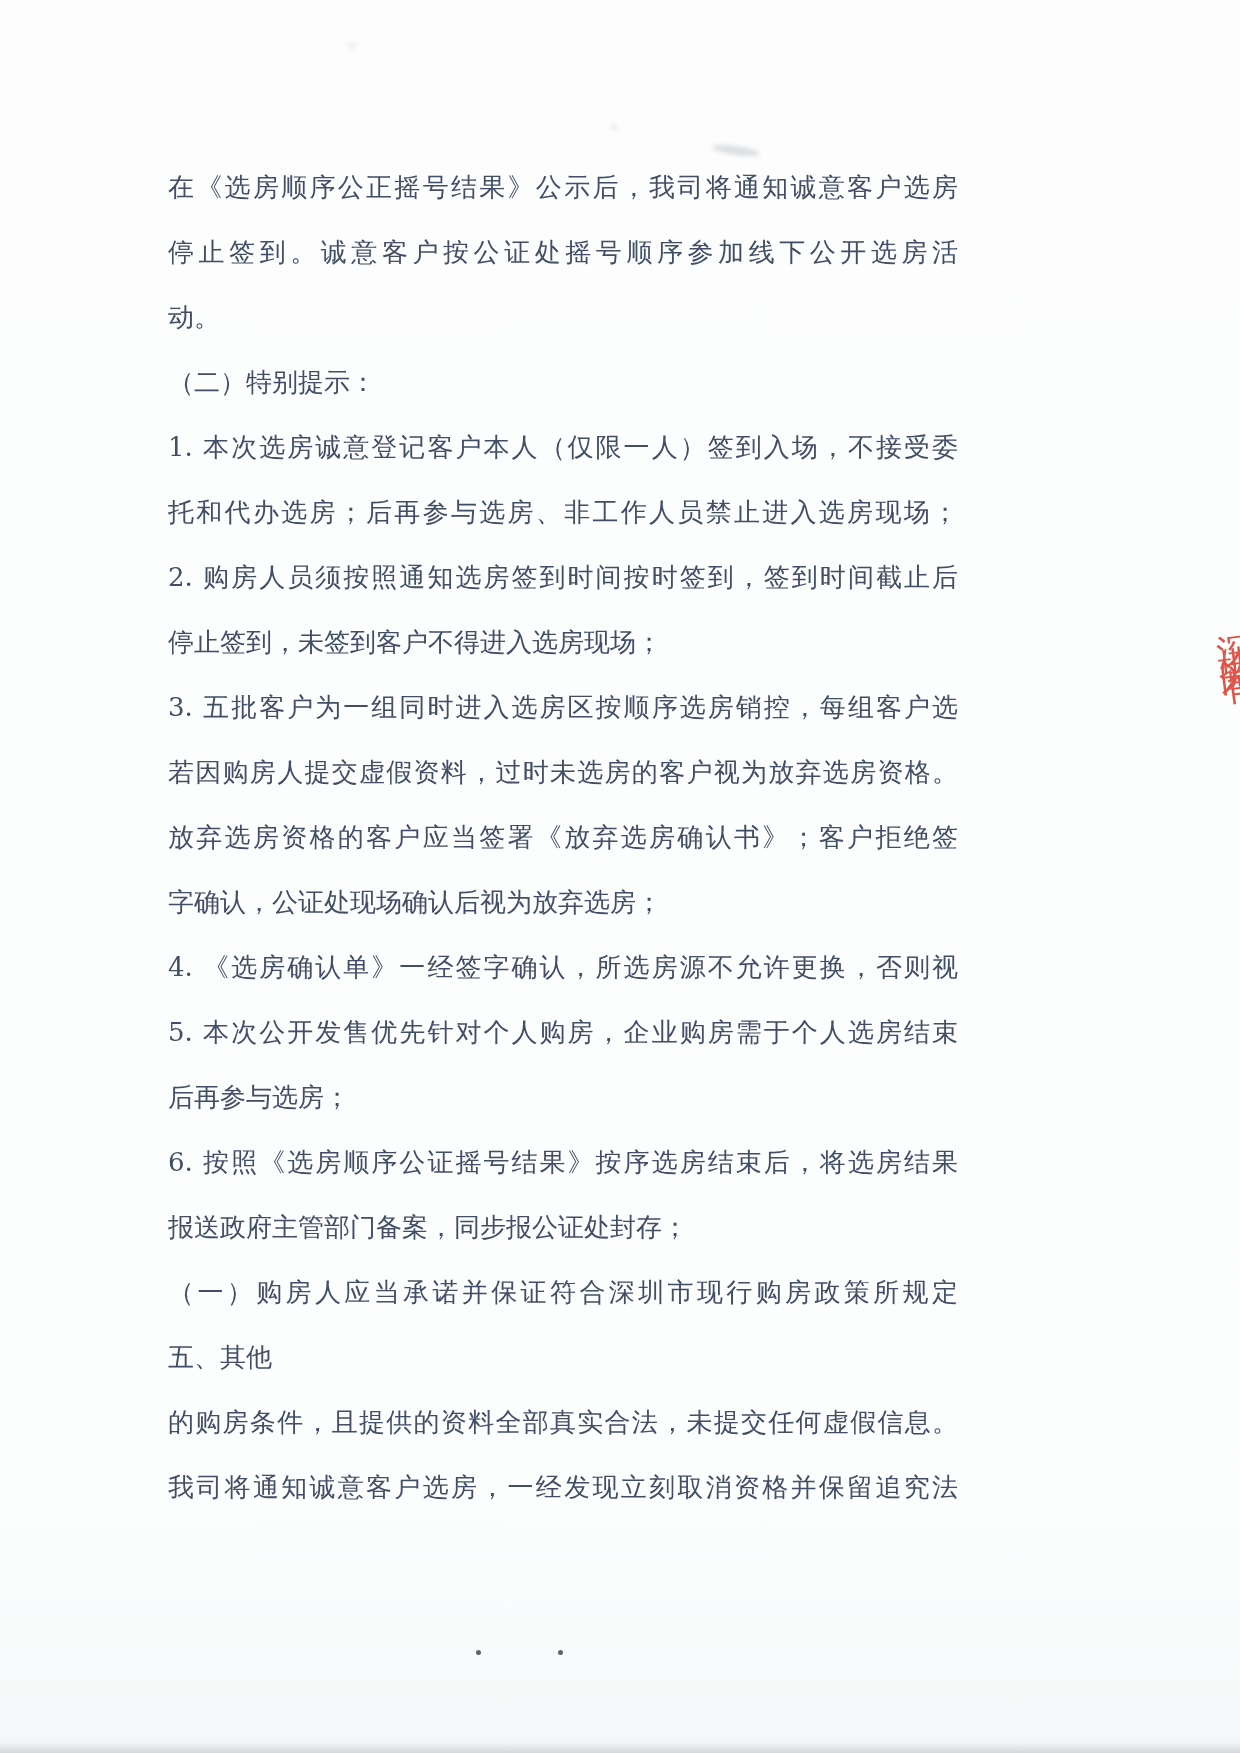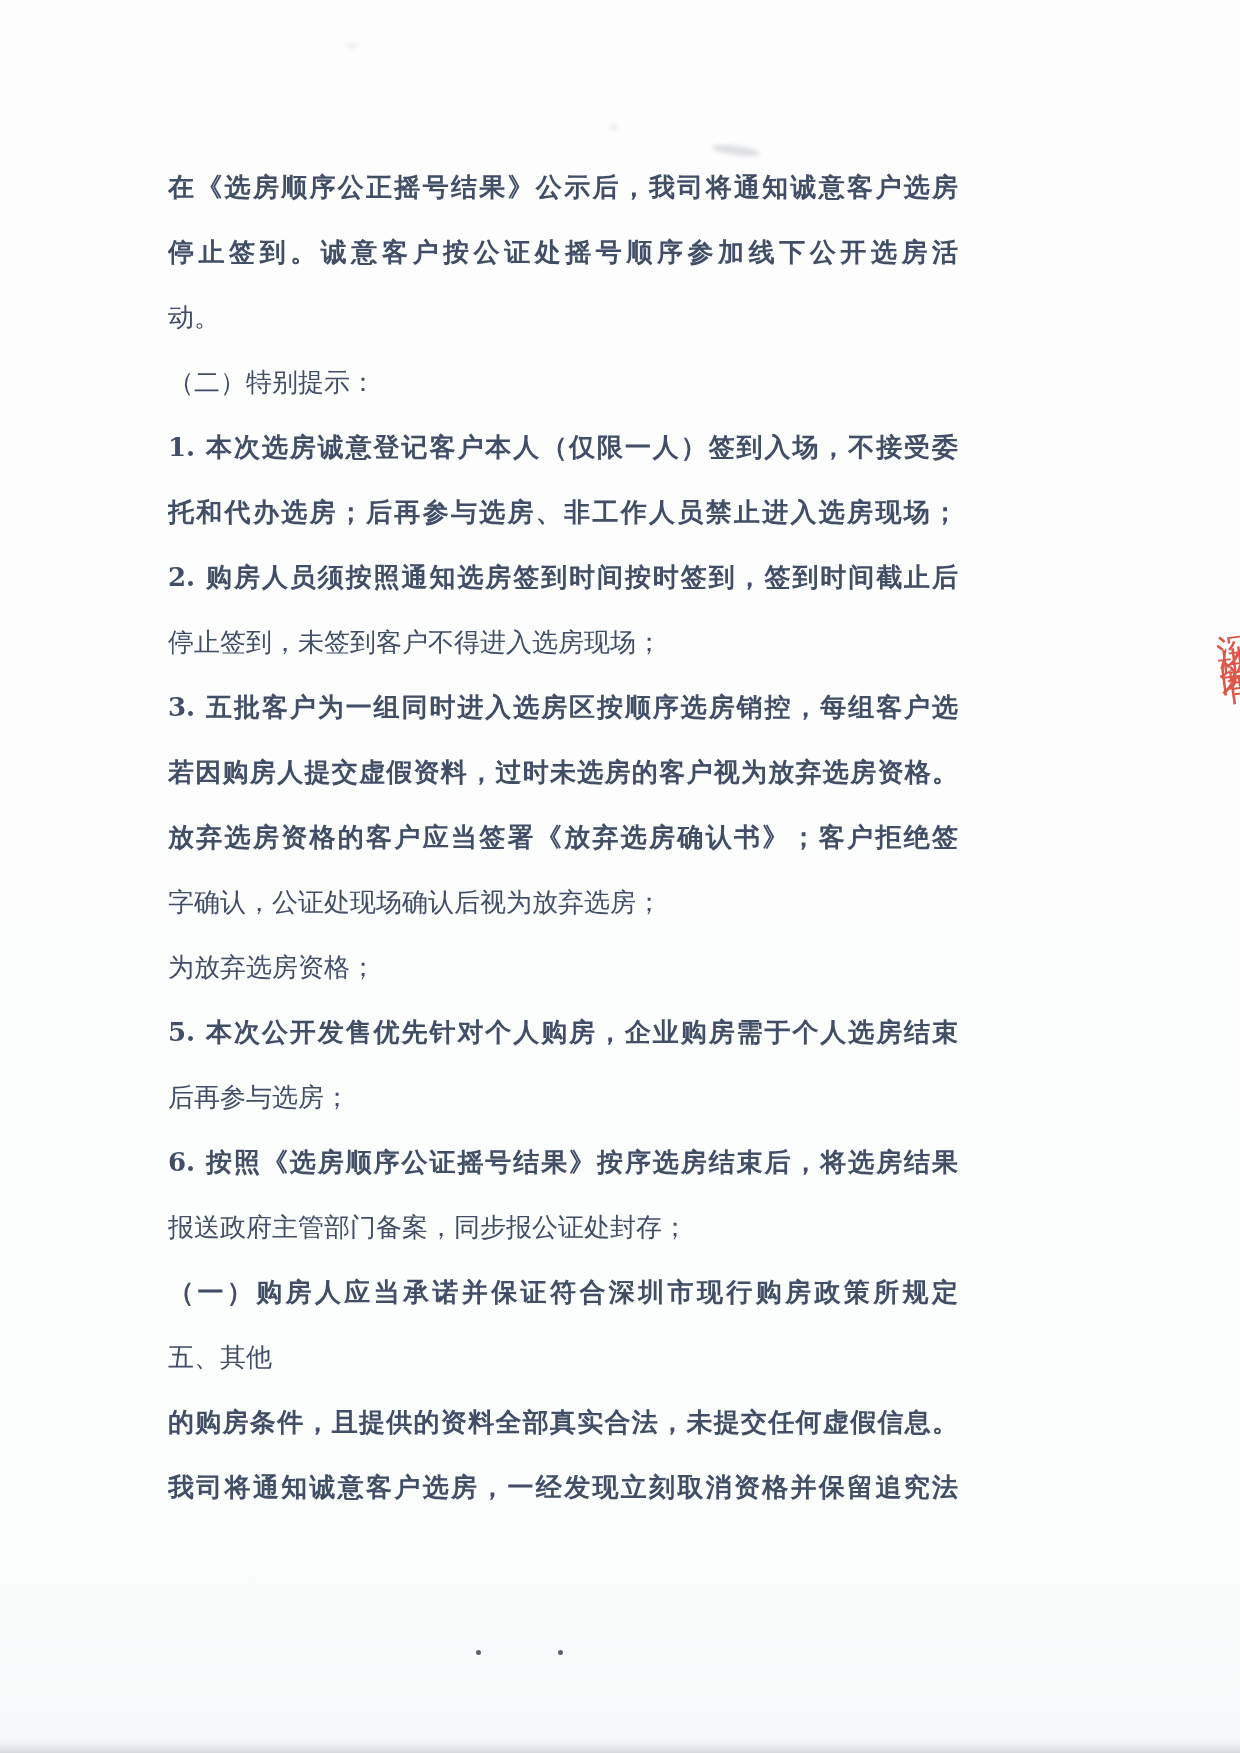--- a/index.html
+++ b/index.html
@@ -27,21 +27,20 @@
     height: 65px;
     line-height: 65px;
     white-space: nowrap;
     text-align: left;
   }
   .ln.fill {
     white-space: normal;
     text-align: justify;
     text-align-last: justify;
     overflow: hidden;
-    font-weight: bold;
   }
   
   .stamp {
     position: absolute;
     top: 612px;
     right: 0;
     width: 42px;
     height: 215px;
     overflow: hidden;
   }
@@ -95,21 +94,21 @@
     <div class="ln">动。</div>
     <div class="ln">（二）特别提示：</div>
     <div class="ln fill">1. 本次选房诚意登记客户本人（仅限一人）签到入场，不接受委</div>
     <div class="ln fill">托和代办选房；后再参与选房、非工作人员禁止进入选房现场；</div>
     <div class="ln fill">2. 购房人员须按照通知选房签到时间按时签到，签到时间截止后</div>
     <div class="ln">停止签到，未签到客户不得进入选房现场；</div>
     <div class="ln fill">3. 五批客户为一组同时进入选房区按顺序选房销控，每组客户选</div>
     <div class="ln fill">若因购房人提交虚假资料，过时未选房的客户视为放弃选房资格。</div>
     <div class="ln fill">放弃选房资格的客户应当签署《放弃选房确认书》；客户拒绝签</div>
     <div class="ln">字确认，公证处现场确认后视为放弃选房；</div>
-    <div class="ln">为放弃选房资格；</div>
+    <div class="ln fill">4. 《选房确认单》一经签字确认，所选房源不允许更换，否则视</div>
     <div class="ln fill">5. 本次公开发售优先针对个人购房，企业购房需于个人选房结束</div>
     <div class="ln">后再参与选房；</div>
     <div class="ln fill">6. 按照《选房顺序公证摇号结果》按序选房结束后，将选房结果</div>
     <div class="ln">报送政府主管部门备案，同步报公证处封存；</div>
     <div class="ln fill">（一）购房人应当承诺并保证符合深圳市现行购房政策所规定</div>
     <div class="ln">五、其他</div>
     <div class="ln fill">的购房条件，且提供的资料全部真实合法，未提交任何虚假信息。</div>
     <div class="ln fill">我司将通知诚意客户选房，一经发现立刻取消资格并保留追究法</div>
   </div>
 

